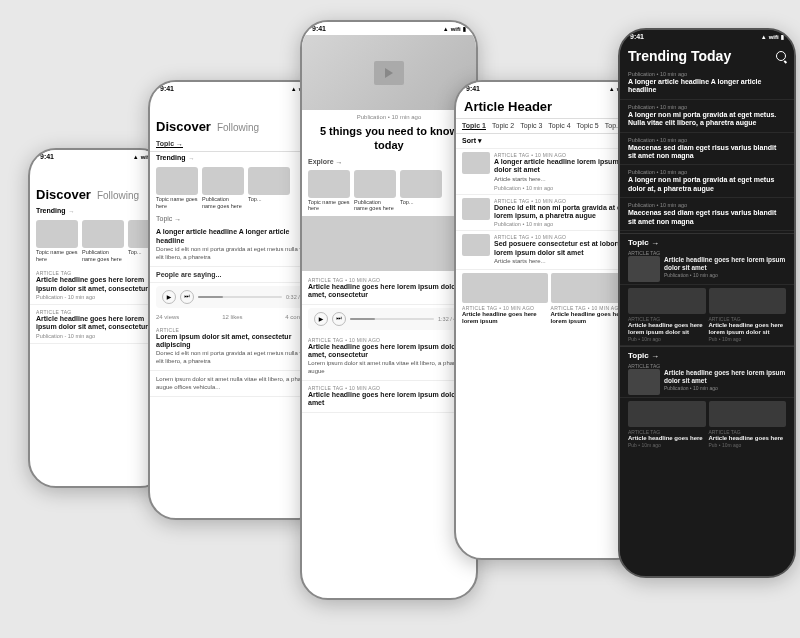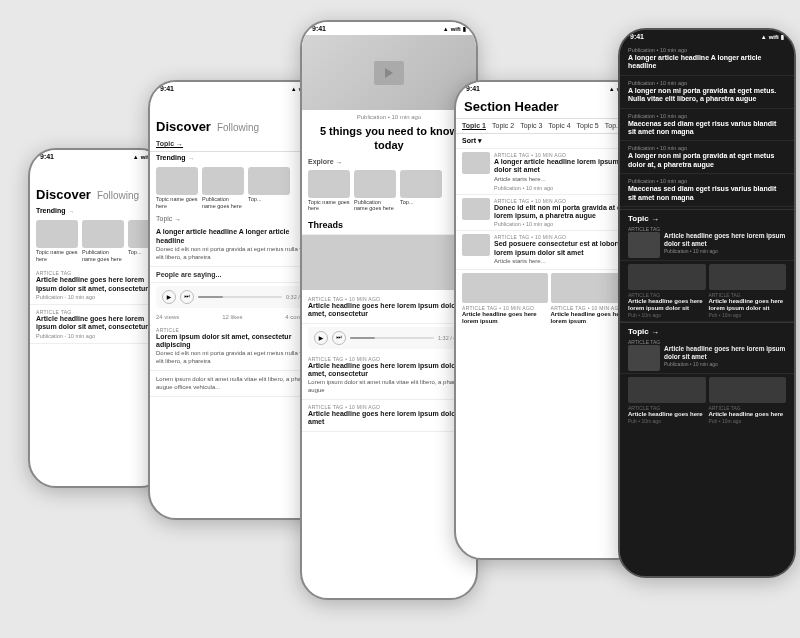--- a/index.html
+++ b/index.html
@@ -534,21 +534,20 @@
         </div>
         <div class="card-sm">
           <div class="card-sm-thumb"></div>
           <div class="card-sm-label">Publication name goes here</div>
         </div>
         <div class="card-sm">
           <div class="card-sm-thumb"></div>
           <div class="card-sm-label">Top...</div>
         </div>
       </div>
-      <div class="threads-header">Threads</div>
       <div style="width:100%;height:55px;background:#ccc;margin-bottom:2px;"></div>
       <div class="list-item">
         <div class="article-tag">Article Tag • 10 min ago</div>
         <div class="article-headline">Article headline goes here lorem ipsum dolor sit amet, consectetur</div>
       </div>
       <div class="player-row">
         <div class="play-btn">▶</div>
         <div class="play-btn">⏭</div>
         <div class="progress-bar">
           <div class="progress-fill"></div>
@@ -571,21 +570,21 @@
     <div class="status-bar">
       <span>9:41</span>
       <div class="status-icons">
         <span>▲</span>
         <span>wifi</span>
         <span>▮</span>
       </div>
     </div>
     <div class="phone-content">
       <div class="app-header">
-        <span class="app-header-title">Section Header</span>
+        <span class="app-header-title">Article Header</span>
         <div class="search-icon-inline"></div>
       </div>
       <div class="tab-bar">
         <span class="active">Topic 1</span>
         <span>Topic 2</span>
         <span>Topic 3</span>
         <span>Topic 4</span>
         <span>Topic 5</span>
         <span>Top...</span>
       </div>
@@ -635,20 +634,26 @@
   <div class="phone phone-5 dark">
     <div class="status-bar" style="background:#1a1a1a;color:#fff;">
       <span>9:41</span>
       <div class="status-icons">
         <span>▲</span>
         <span>wifi</span>
         <span>▮</span>
       </div>
     </div>
     <div class="phone-content" style="background:#1a1a1a;">
+      <div style="display:flex;justify-content:space-between;align-items:center;padding:4px 8px 2px;">
+        <span style="font-size:14px;font-weight:700;color:#fff;">Trending Today</span>
+        <div>
+          <div class="search-icon-inline dark"></div>
+        </div>
+      </div>
 
       <div class="dark-list-item">
         <div class="dark-meta">Publication • 10 min ago</div>
         <div class="dark-article-title">A longer article headline A longer article headline</div>
       </div>
       <div class="dark-list-item">
         <div class="dark-meta">Publication • 10 min ago</div>
         <div class="dark-article-title">A longer non mi porta gravida at eget metus. Nulla vitae elit libero, a pharetra augue</div>
       </div>
       <div class="dark-list-item">

